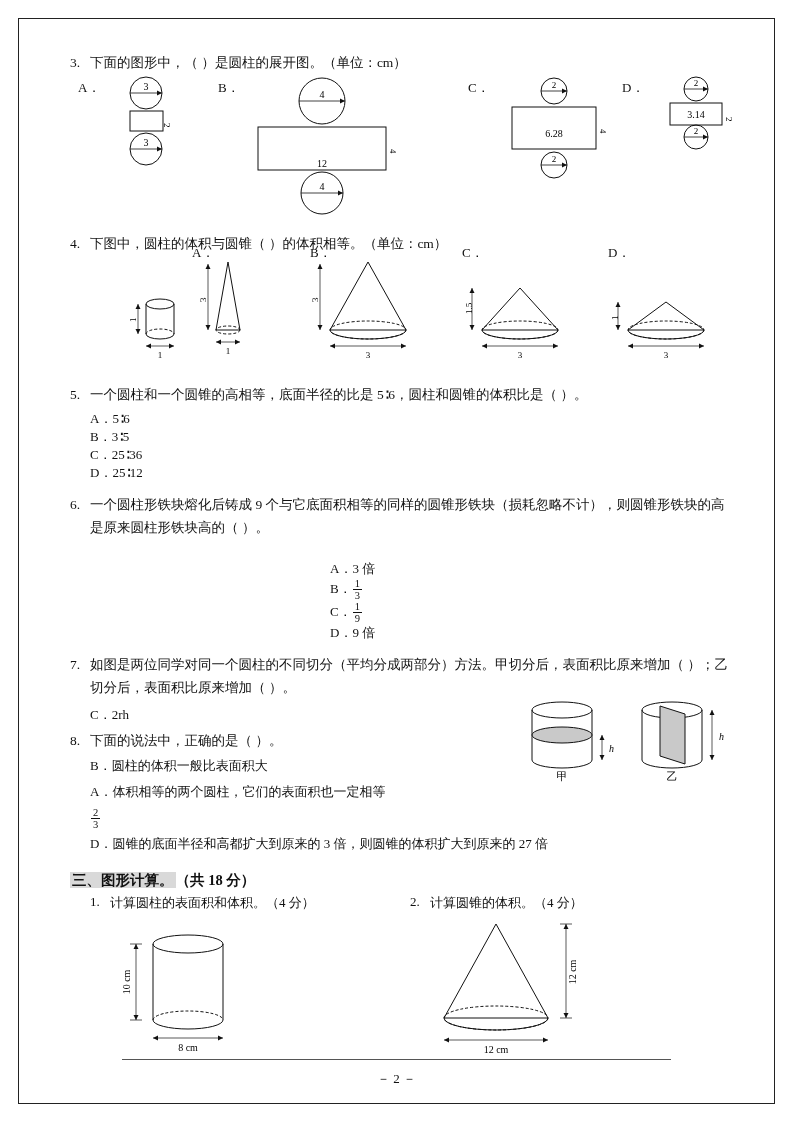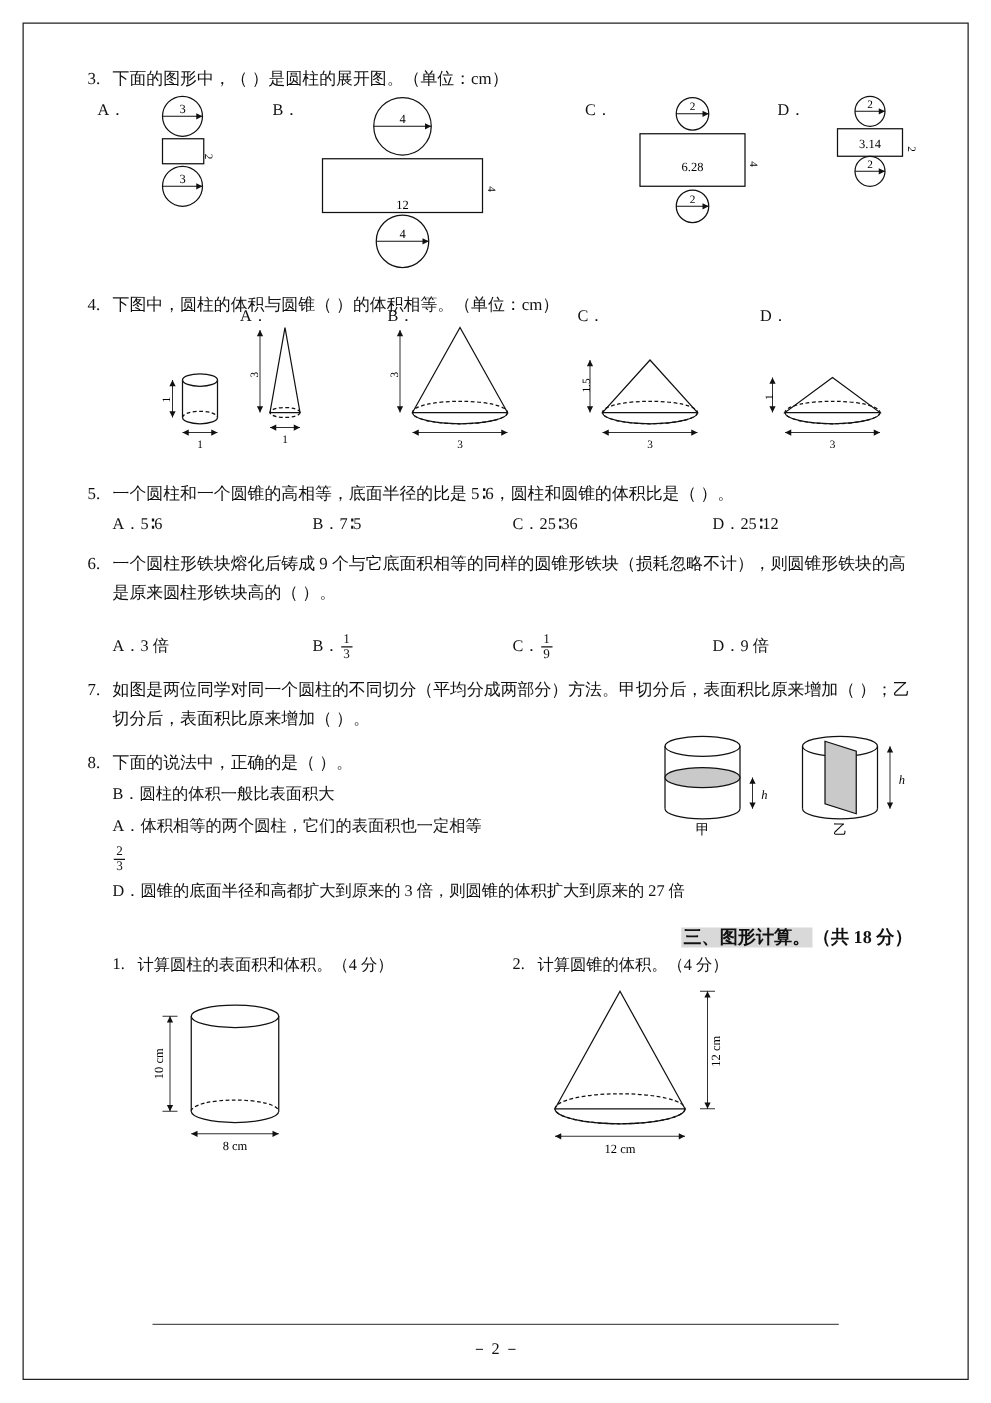--- a/index.html
+++ b/index.html
@@ -18,21 +18,21 @@
   .qtext{flex:1;}
   .frac{display:inline-block;vertical-align:middle;text-align:center;font-size:10.5px;line-height:1.05;margin:0 1px;}
   .frac .num{display:block;border-bottom:1px solid #111;padding:0 2px;}
   .frac .den{display:block;padding:0 2px;}
   .figrow{position:relative;}
   svg{display:block;}
   .sect{font-weight:bold;font-size:14.5px;margin-top:10px;margin-bottom:4px;}
   .sect .hl{background:#d9d9d9;padding:0 2px;}
   .pagenum{position:absolute;left:0;right:0;bottom:34px;text-align:center;font-size:13px;}
   .hr{position:absolute;left:122px;right:122px;bottom:62px;border-top:1px solid #555;}
-  .optline{display:flex;margin-top:3px;}
+  .optline{display:flex;margin-top:3px;flex-direction:column;}
   .optline > div{width:25%;}
 </style>
 </head>
 <body>
 
 <div class="page">
   <div class="border-frame"></div>
 
   <div class="content">
 
@@ -190,21 +190,21 @@
       </div>
     </div>
 
     <div class="q" style="margin-top:14px;">
       <div class="qhead">
         <div class="qnum">5.</div>
         <div class="qtext">一个圆柱和一个圆锥的高相等，底面半径的比是 5∶6，圆柱和圆锥的体积比是（        ）。</div>
       </div>
       <div class="optline" style="padding-left:20px;">
         <div>A．5∶6</div>
-        <div>B．7∶5</div>
+        <div>B．3∶5</div>
         <div>C．25∶36</div>
         <div>D．25∶12</div>
       </div>
     </div>
 
     <div class="q" style="margin-top:12px;">
       <div class="qhead">
         <div class="qnum">6.</div>
         <div class="qtext">一个圆柱形铁块熔化后铸成 9 个与它底面积相等的同样的圆锥形铁块（损耗忽略不计），则圆锥形铁块的高是原来圆柱形铁块高的（        ）。</div>
       </div>
@@ -221,20 +221,21 @@
     </div>
 
     <div class="q" style="margin-top:12px;">
       <div class="qhead">
         <div class="qnum">7.</div>
         <div class="qtext" style="max-width:100%;">如图是两位同学对同一个圆柱的不同切分（平均分成两部分）方法。甲切分后，表面积比原来增加（        ）；乙切分后，表面积比原来增加（        ）。</div>
       </div>
       <div style="position:relative;">
         <div style="width:430px;padding-left:20px;margin-top:6px;">
           <div style="display:flex;margin-top:6px;">
+            <div style="width:50%;">C．2rh</div>
           </div>
         </div>
 
         <svg width="220" height="92" style="position:absolute;right:0px;top:-8px;">
 
           <ellipse cx="52" cy="12" rx="30" ry="8" fill="none" stroke="#111" stroke-width="1"></ellipse>
           <line x1="22" y1="12" x2="22" y2="62" stroke="#111" stroke-width="1"></line>
           <line x1="82" y1="12" x2="82" y2="62" stroke="#111" stroke-width="1"></line>
           <path d="M22,62 A30,8 0 0 0 82,62" fill="none" stroke="#111" stroke-width="1"></path>
           <ellipse cx="52" cy="37" rx="30" ry="8" fill="#c9c9c9" stroke="#111" stroke-width="1"></ellipse>
@@ -266,21 +267,21 @@
       <div style="padding-left:20px;line-height:2.0;">
         <div>B．圆柱的体积一般比表面积大</div>
         <div>A．体积相等的两个圆柱，它们的表面积也一定相等</div>
         <div>
           <span class="frac"><span class="num">2</span><span class="den">3</span></span>
         </div>
         <div>D．圆锥的底面半径和高都扩大到原来的 3 倍，则圆锥的体积扩大到原来的 27 倍</div>
       </div>
     </div>
 
-    <div class="sect" style="margin-top:14px;text-align:right;">
+    <div class="sect" style="margin-top:14px;">
       <span class="hl">三、图形计算。</span><span>（共 18 分）</span>
     </div>
 
     <div style="position:relative;height:200px;">
       <div style="position:absolute;left:20px;top:0;display:flex;">
         <div style="width:20px;">1.</div>
         <div>计算圆柱的表面积和体积。（4 分）</div>
       </div>
       <svg width="160" height="140" style="position:absolute;left:40px;top:26px;">
         <ellipse cx="78" cy="24" rx="35" ry="9" fill="none" stroke="#111" stroke-width="1"></ellipse>

